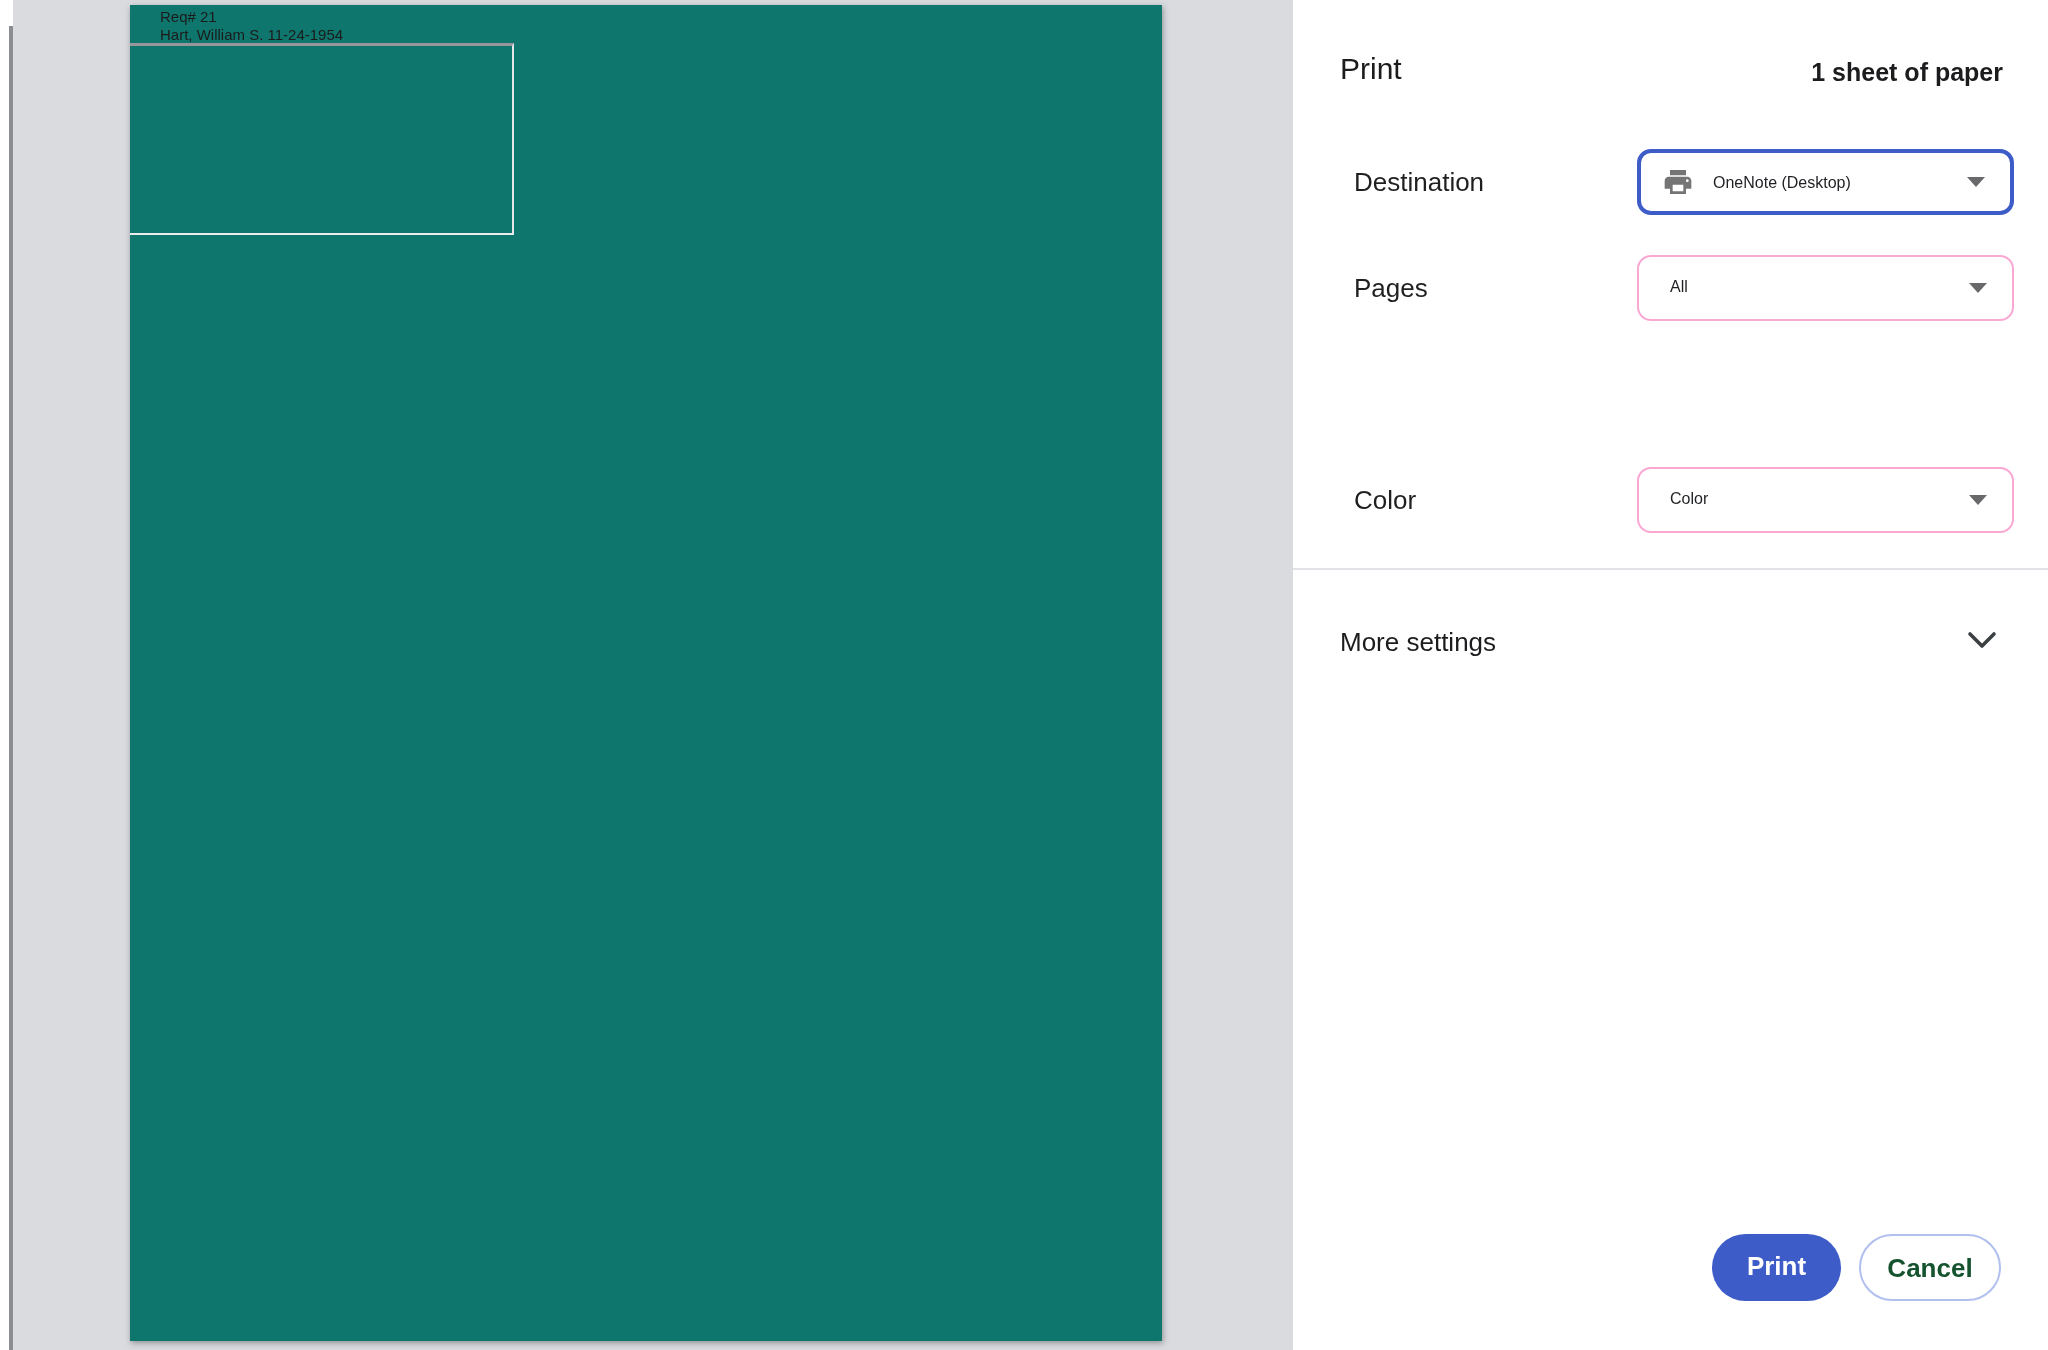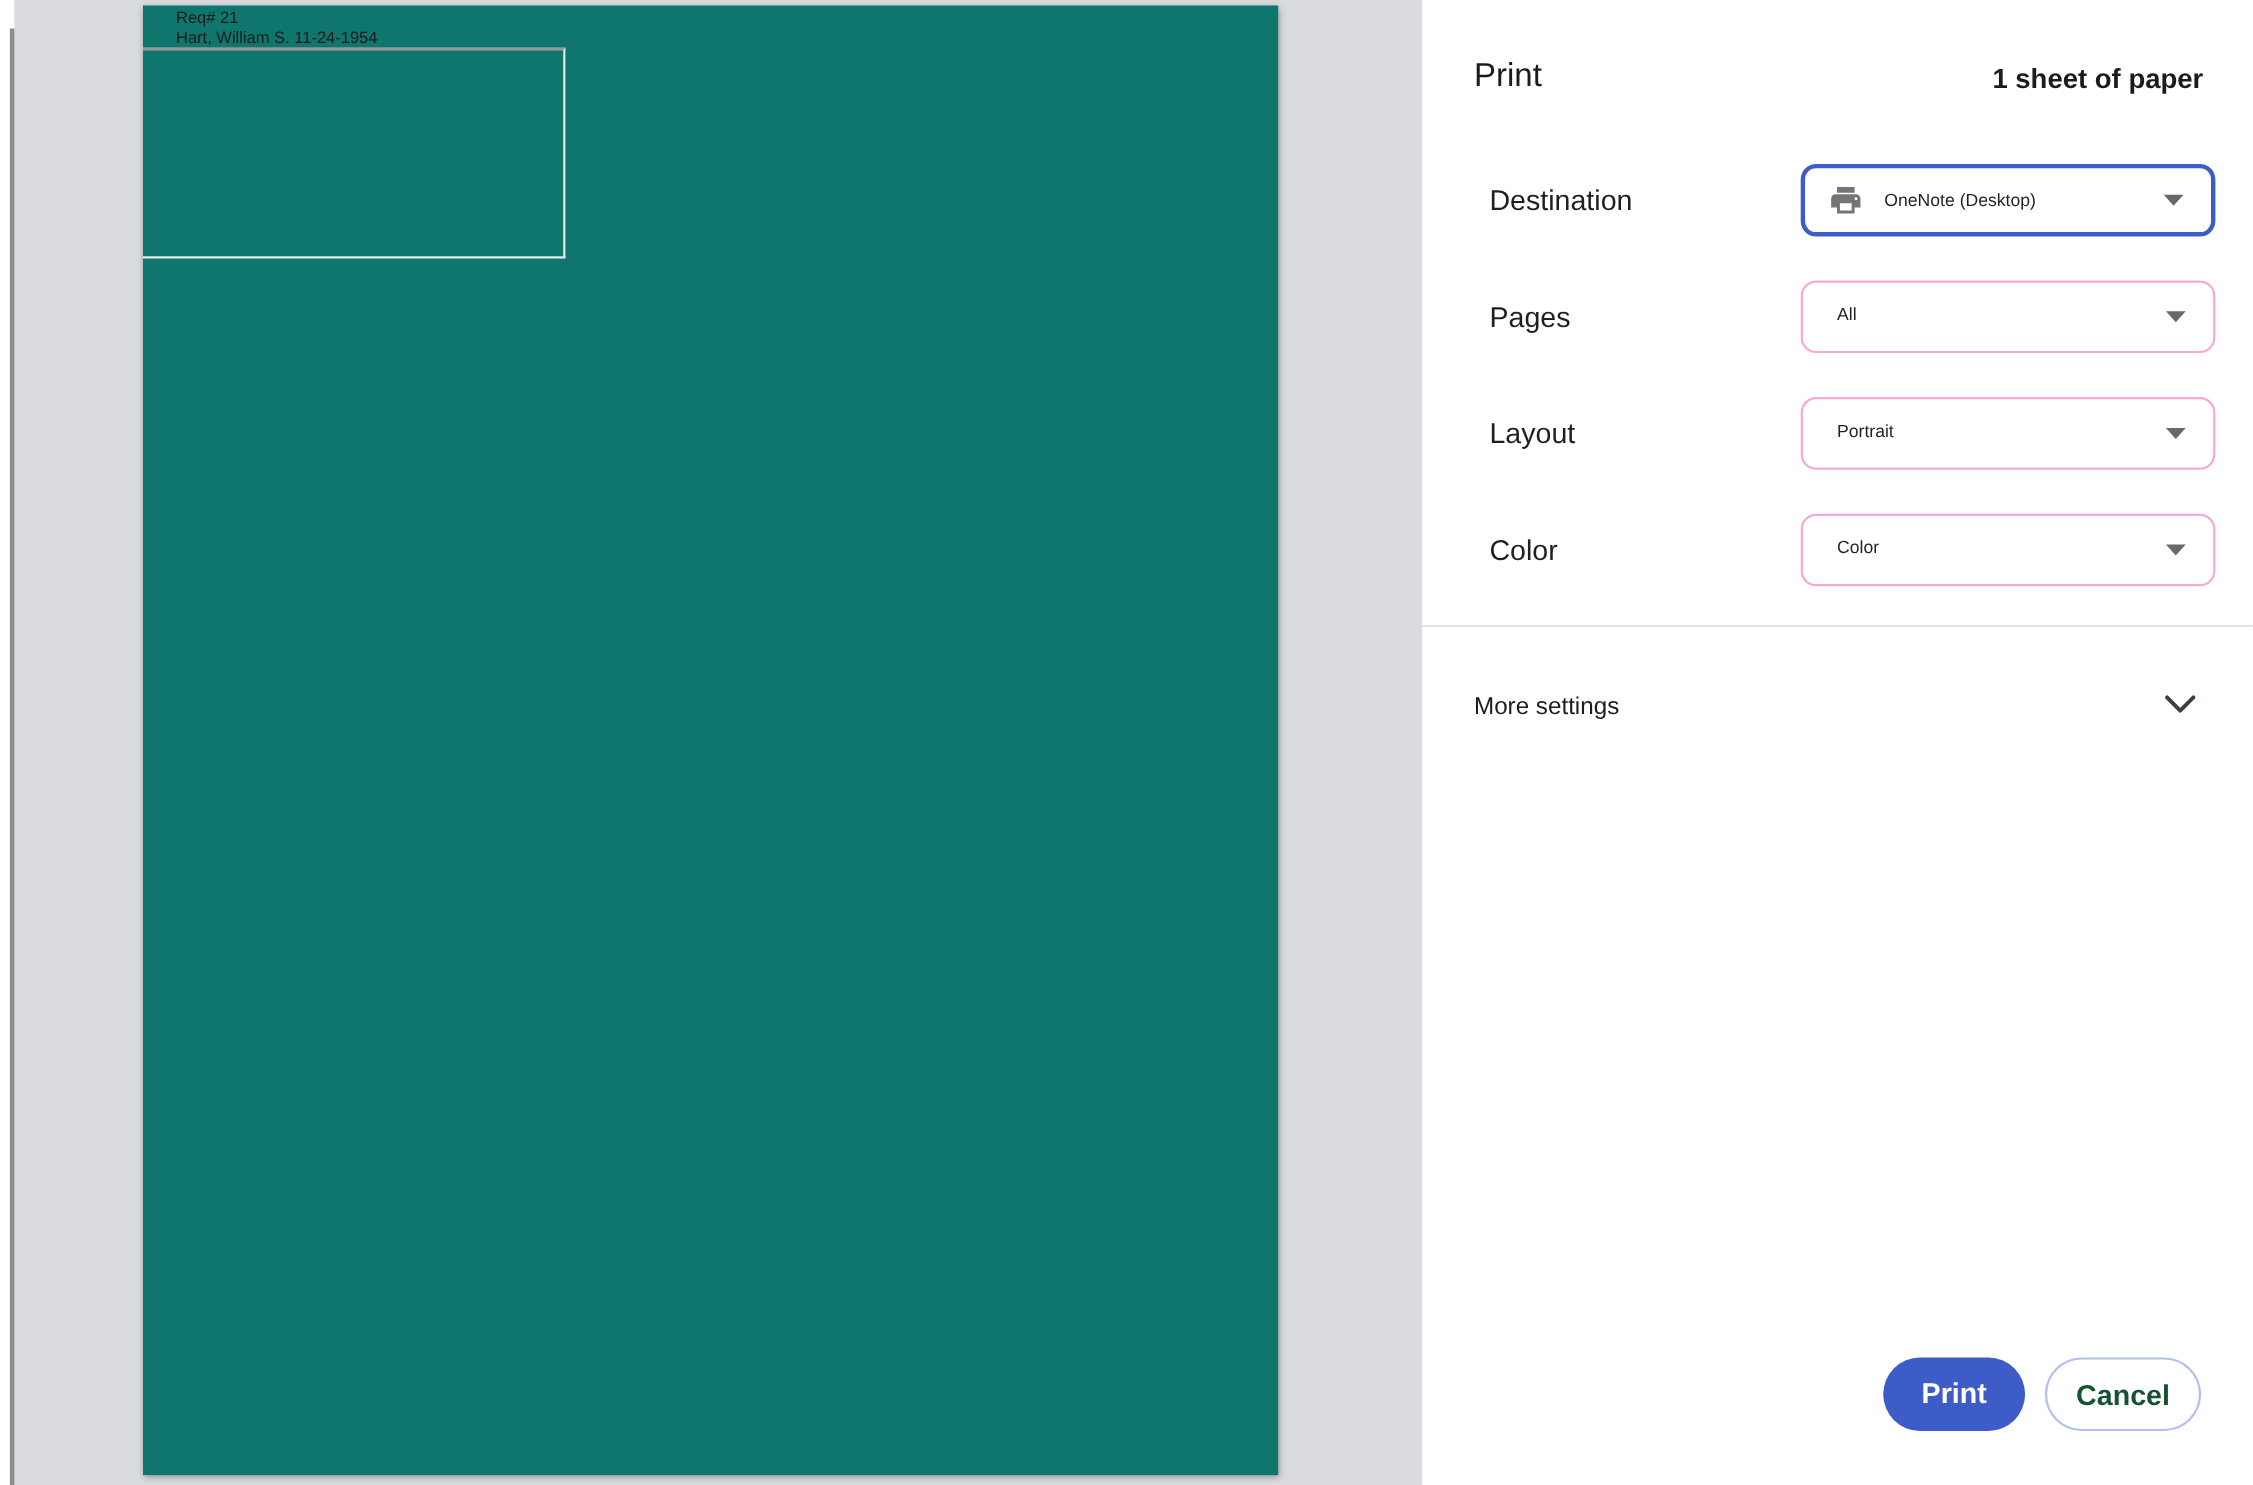--- a/index.html
+++ b/index.html
@@ -47,21 +47,21 @@
     width:0; height:0; border-left:9px solid transparent;
     border-right:9px solid transparent; border-top:10px solid #69696c; }
   .printer-glyph { position:absolute; left:21px; top:50%; margin-top:-16px;
     width:32px; height:32px; }
 
   .panel-divider { position:absolute; left:0; top:568px; width:755px; height:2px;
     background:#e1e3e6; }
 
   .more-settings-row { position:absolute; left:47px; top:611px; width:660px;
     height:62px; cursor:pointer; }
-  .more-settings-label { font-size:22px; line-height:62px; color:#1c1c1e; }
+  .more-settings-label { font-size:26px; line-height:62px; color:#1c1c1e; }
   .chevron-down { position:absolute; right:2px; top:20px; }
 
   .btn { position:absolute; top:1234px; height:67px; border-radius:34px;
     font-size:26px; font-weight:700; text-align:center; line-height:64px;
     cursor:pointer; }
   .btn-print { left:419px; width:129px; background:#3d5cc8; color:#ffffff;
     border:none; }
   .btn-cancel { left:566px; width:142px; background:#ffffff; color:#14532d;
     border:2px solid #b1c0ef; }
 </style>
@@ -99,27 +99,20 @@
   </div>
 
   <div class="field-row" style="top:255px;">
     <div class="field-label">Pages</div>
     <div class="select-box">
       <div class="select-value">All</div>
       <div class="caret-down"></div>
     </div>
   </div>
 
-  <div class="field-row" style="top:361px;">
-    <div class="field-label">Layout</div>
-    <div class="select-box">
-      <div class="select-value">Portrait</div>
-      <div class="caret-down"></div>
-    </div>
-  </div>
 
   <div class="field-row" style="top:467px;">
     <div class="field-label">Color</div>
     <div class="select-box">
       <div class="select-value">Color</div>
       <div class="caret-down"></div>
     </div>
   </div>
 
   <div class="panel-divider"></div>

